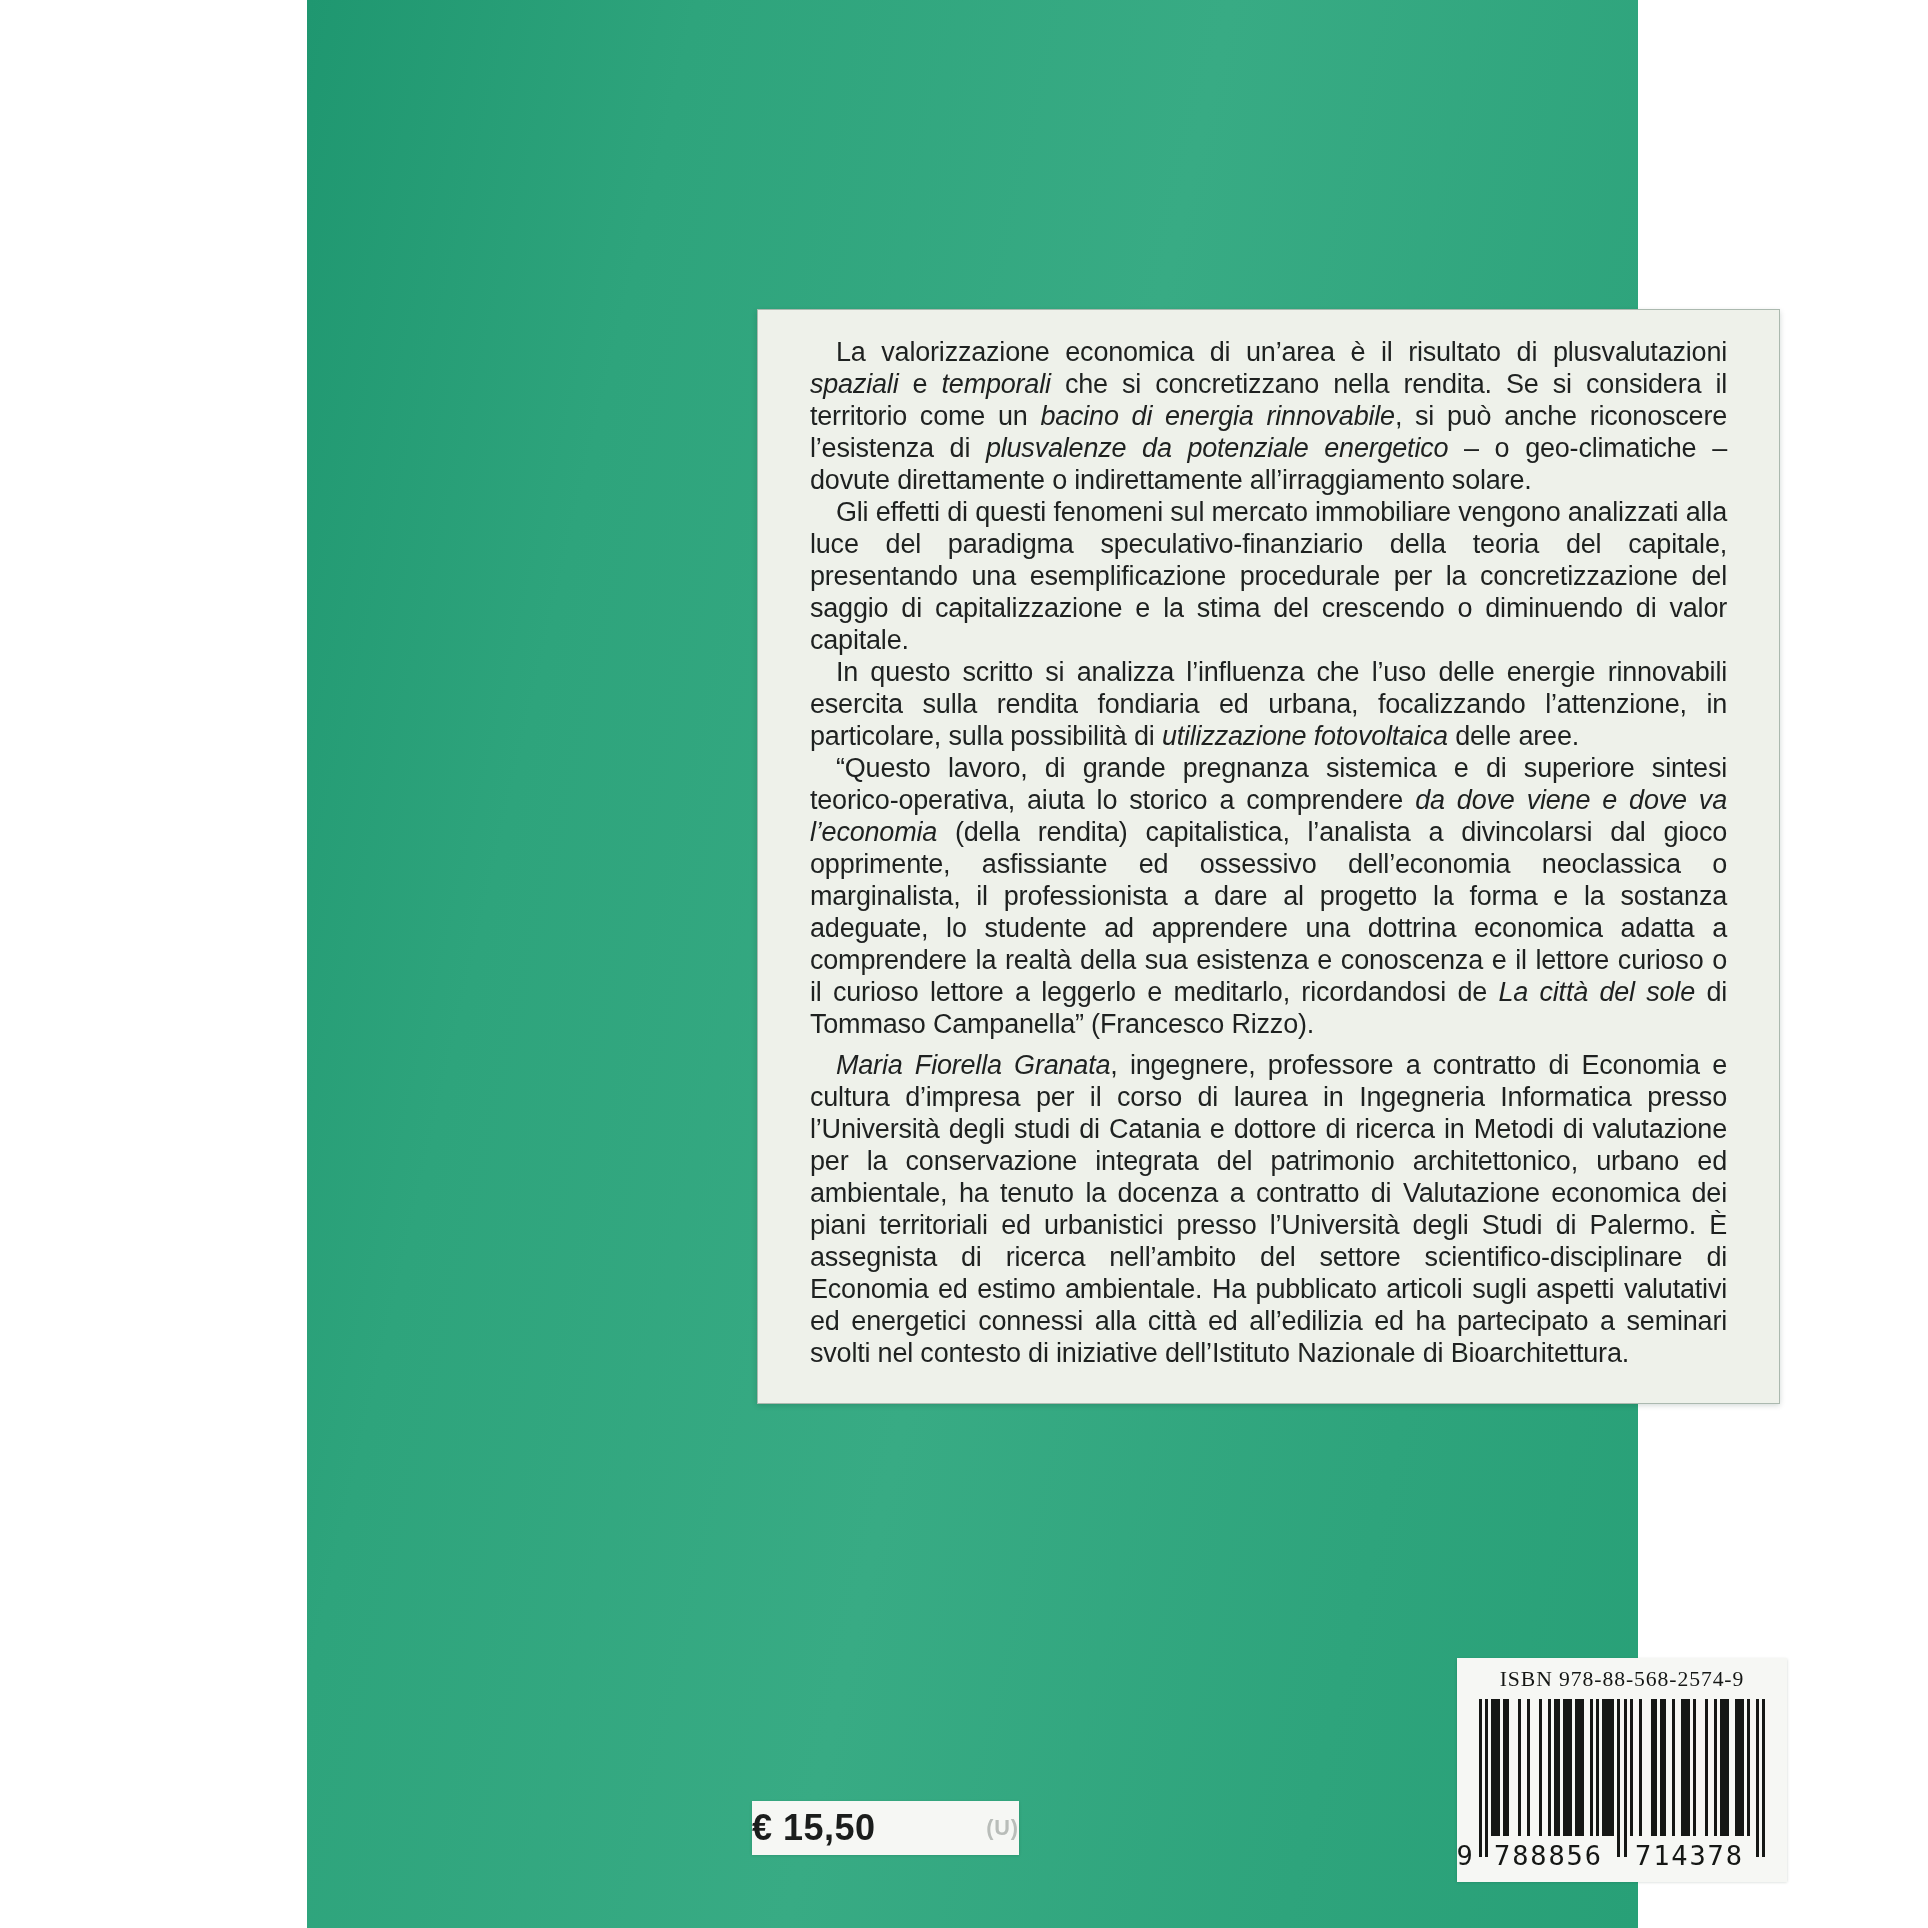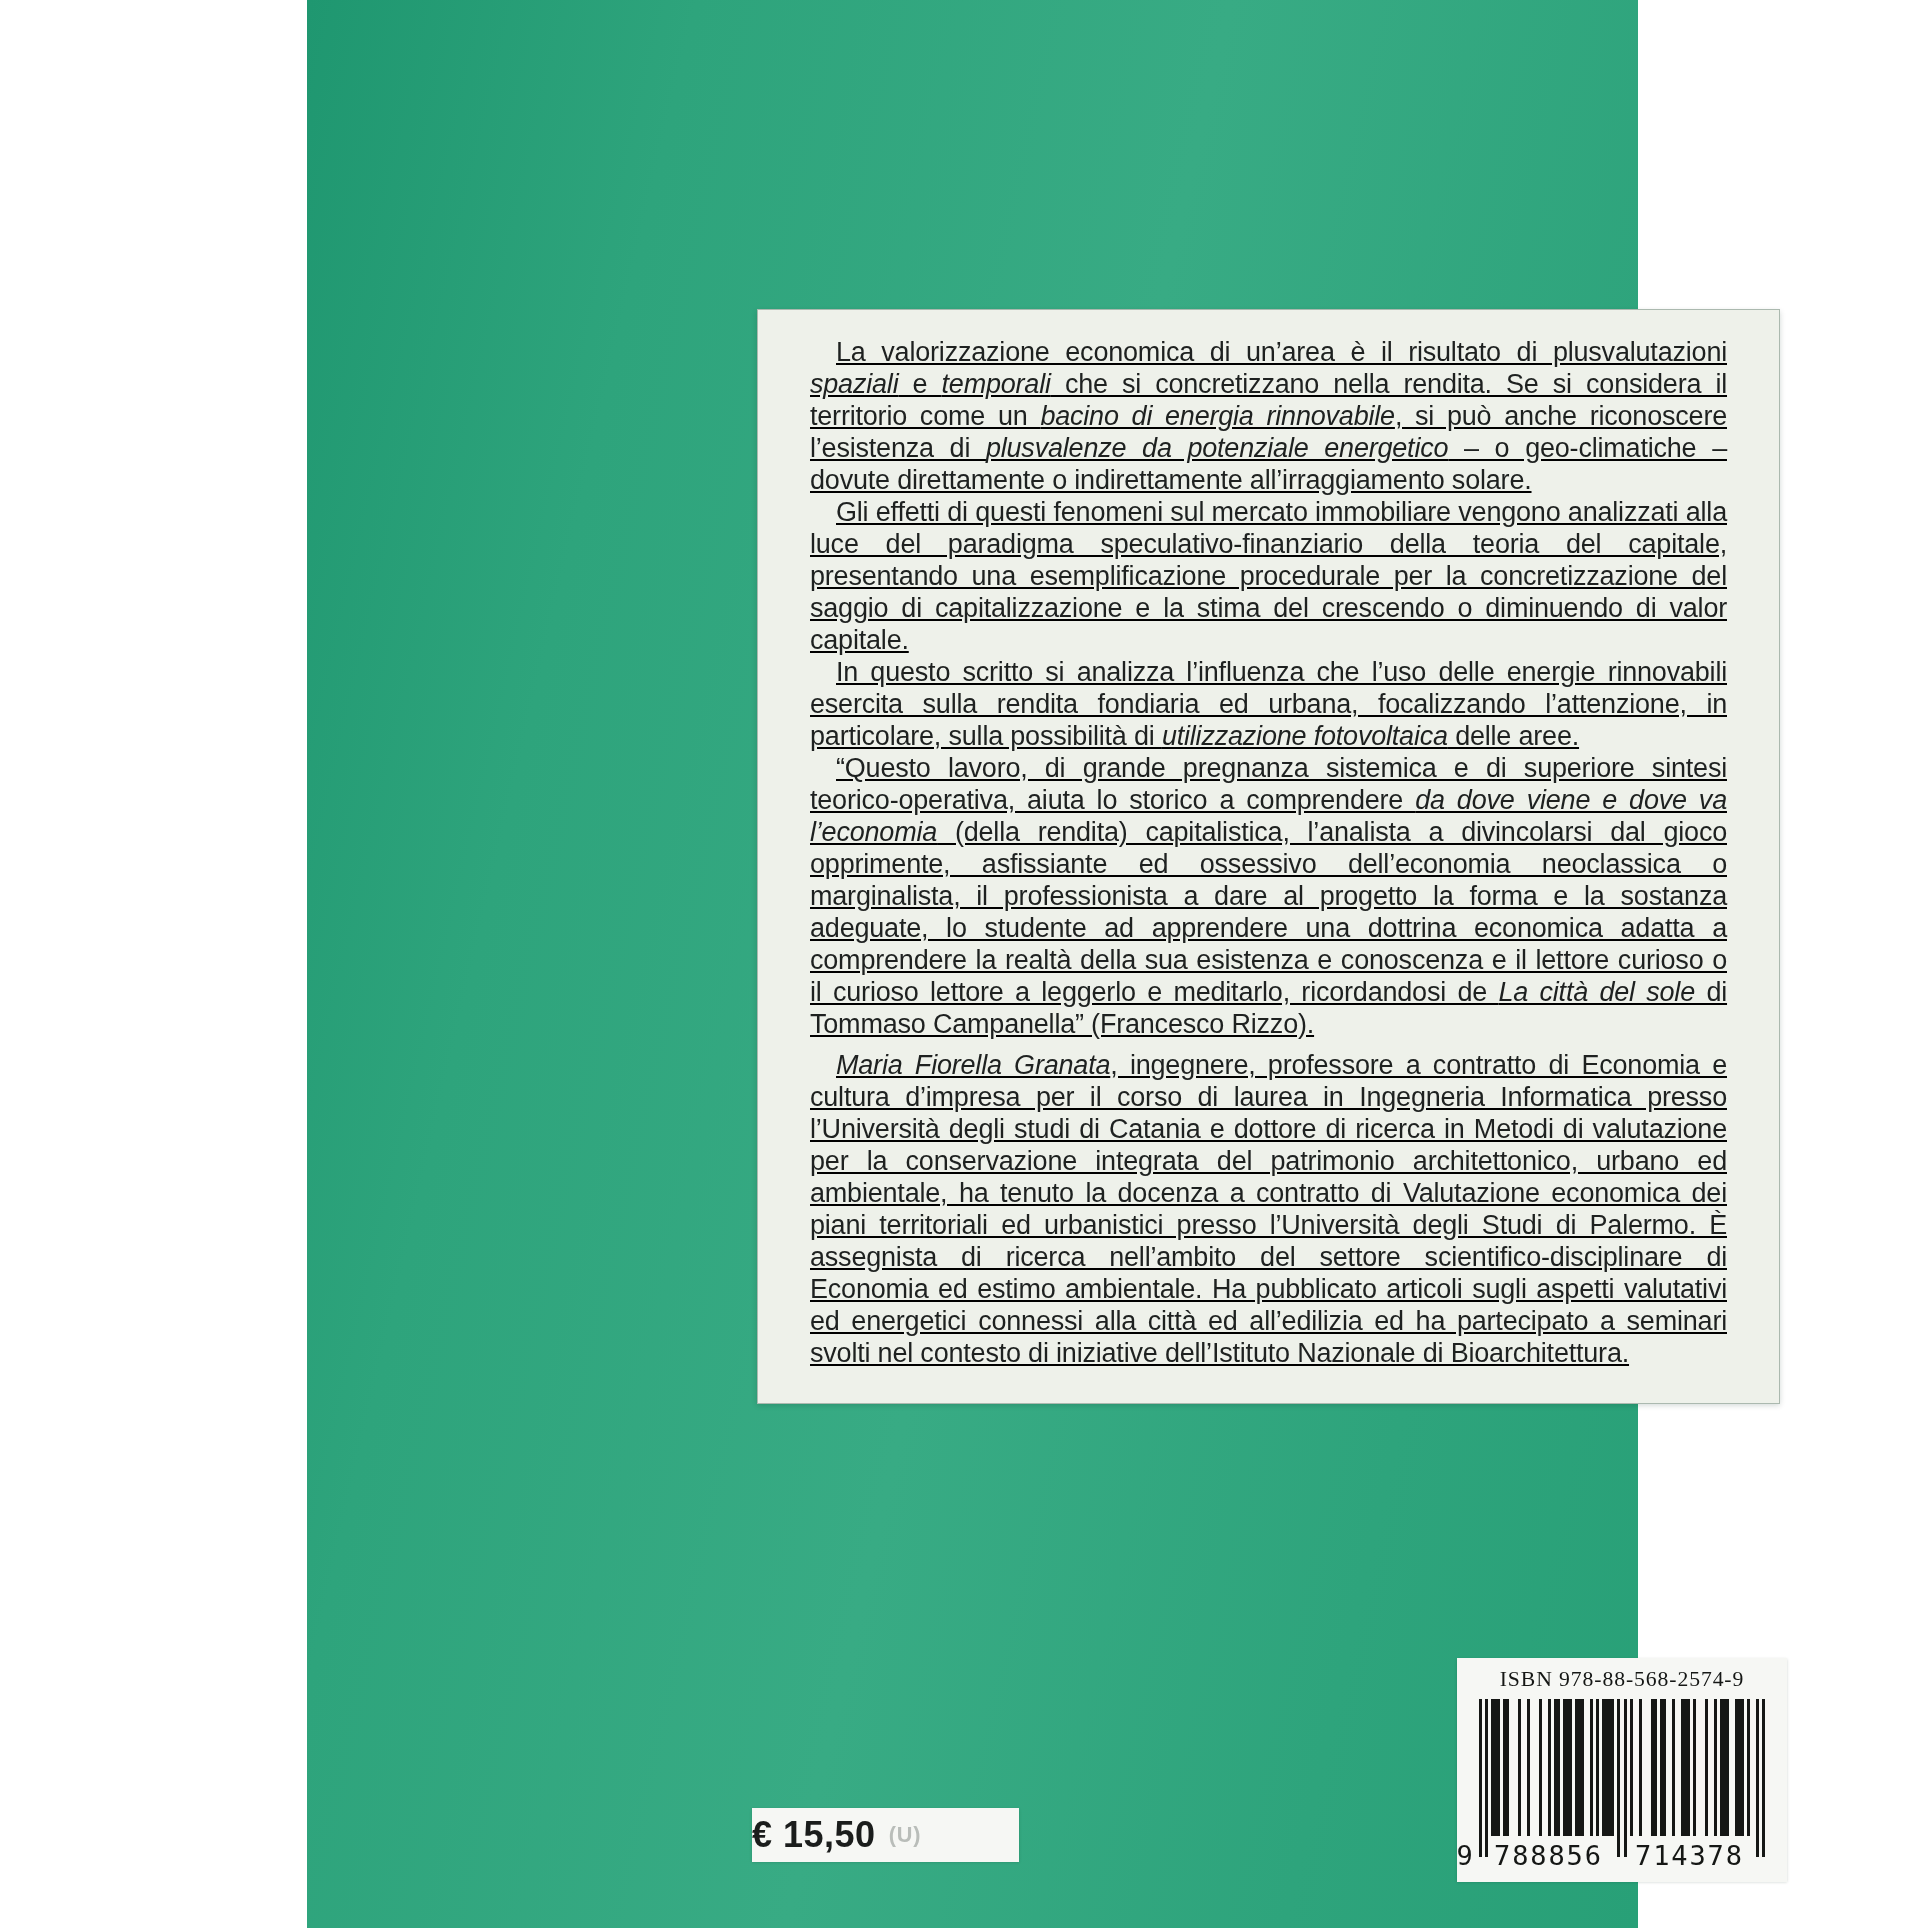--- a/index.html
+++ b/index.html
@@ -20,39 +20,37 @@
     position:absolute;left:307px;top:0;width:1331px;height:1928px;
     background:linear-gradient(103deg,var(--green-dark) 0%,var(--green) 22%,var(--green-light) 52%,var(--green) 80%,#28a077 100%);
   }
   .blurb-panel{
     position:absolute;left:450px;top:309px;width:1023px;
     background:var(--box-bg);
     border:0.9px solid rgba(45,80,65,0.35);
     box-sizing:border-box;
     padding:26px 52px 34px 52px;
     box-shadow:0 1.9px 5.6px rgba(0,40,25,0.18);
-    text-decoration:underline;
   }
   .blurb-text p{
     margin:0;
     color:var(--ink);
     font-size:27px;
     line-height:32px;
     letter-spacing:-0.2px;
     text-align:justify;
     text-indent:26px;
   }
   .blurb-text p.gap{margin-top:9px;}
   .blurb-text em{font-style:italic;}
   .price-box{
     position:absolute;left:445px;top:1801px;width:267px;height:54px;
     background:var(--white);
-    display:flex;align-items:center;justify-content:flex-start;
+    display:flex;align-items:center;justify-content:space-between;
     box-shadow:0 0.9px 2.8px rgba(0,40,25,0.2);
-    margin-top:7px;
   }
   .price-amount{
     font-weight:bold;font-size:36px;color:#1b1d1c;letter-spacing:0.5px;
   }
   .price-note{
     font-size:21.7px;color:var(--note-gray);margin-left:13px;font-weight:bold;letter-spacing:0.9px;
   }
   .isbn-panel{
     position:absolute;left:1150px;top:1658px;width:330px;height:224px;
     background:var(--white);

